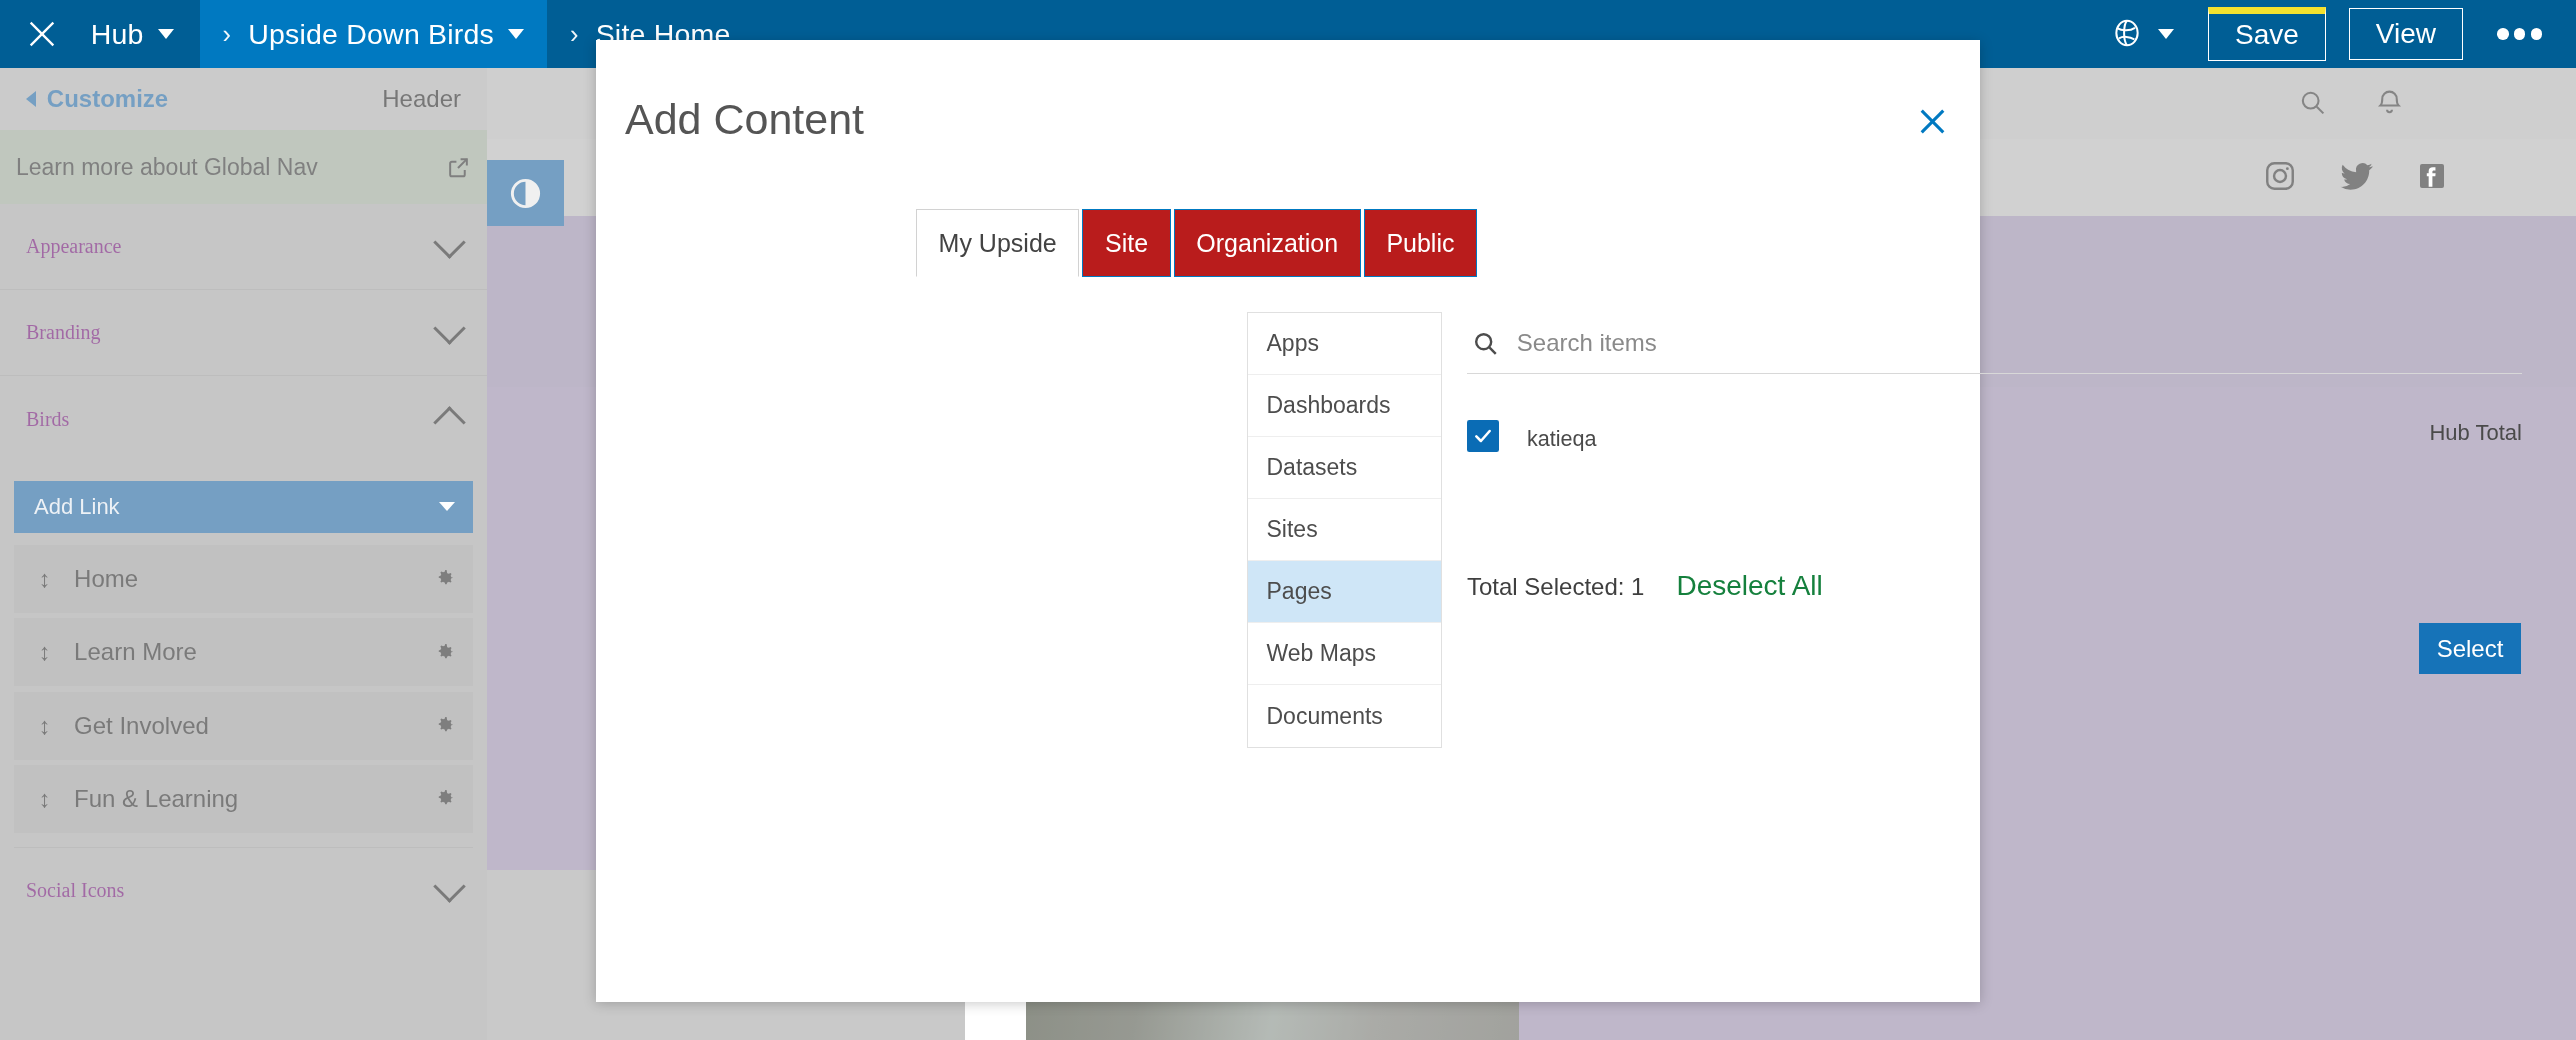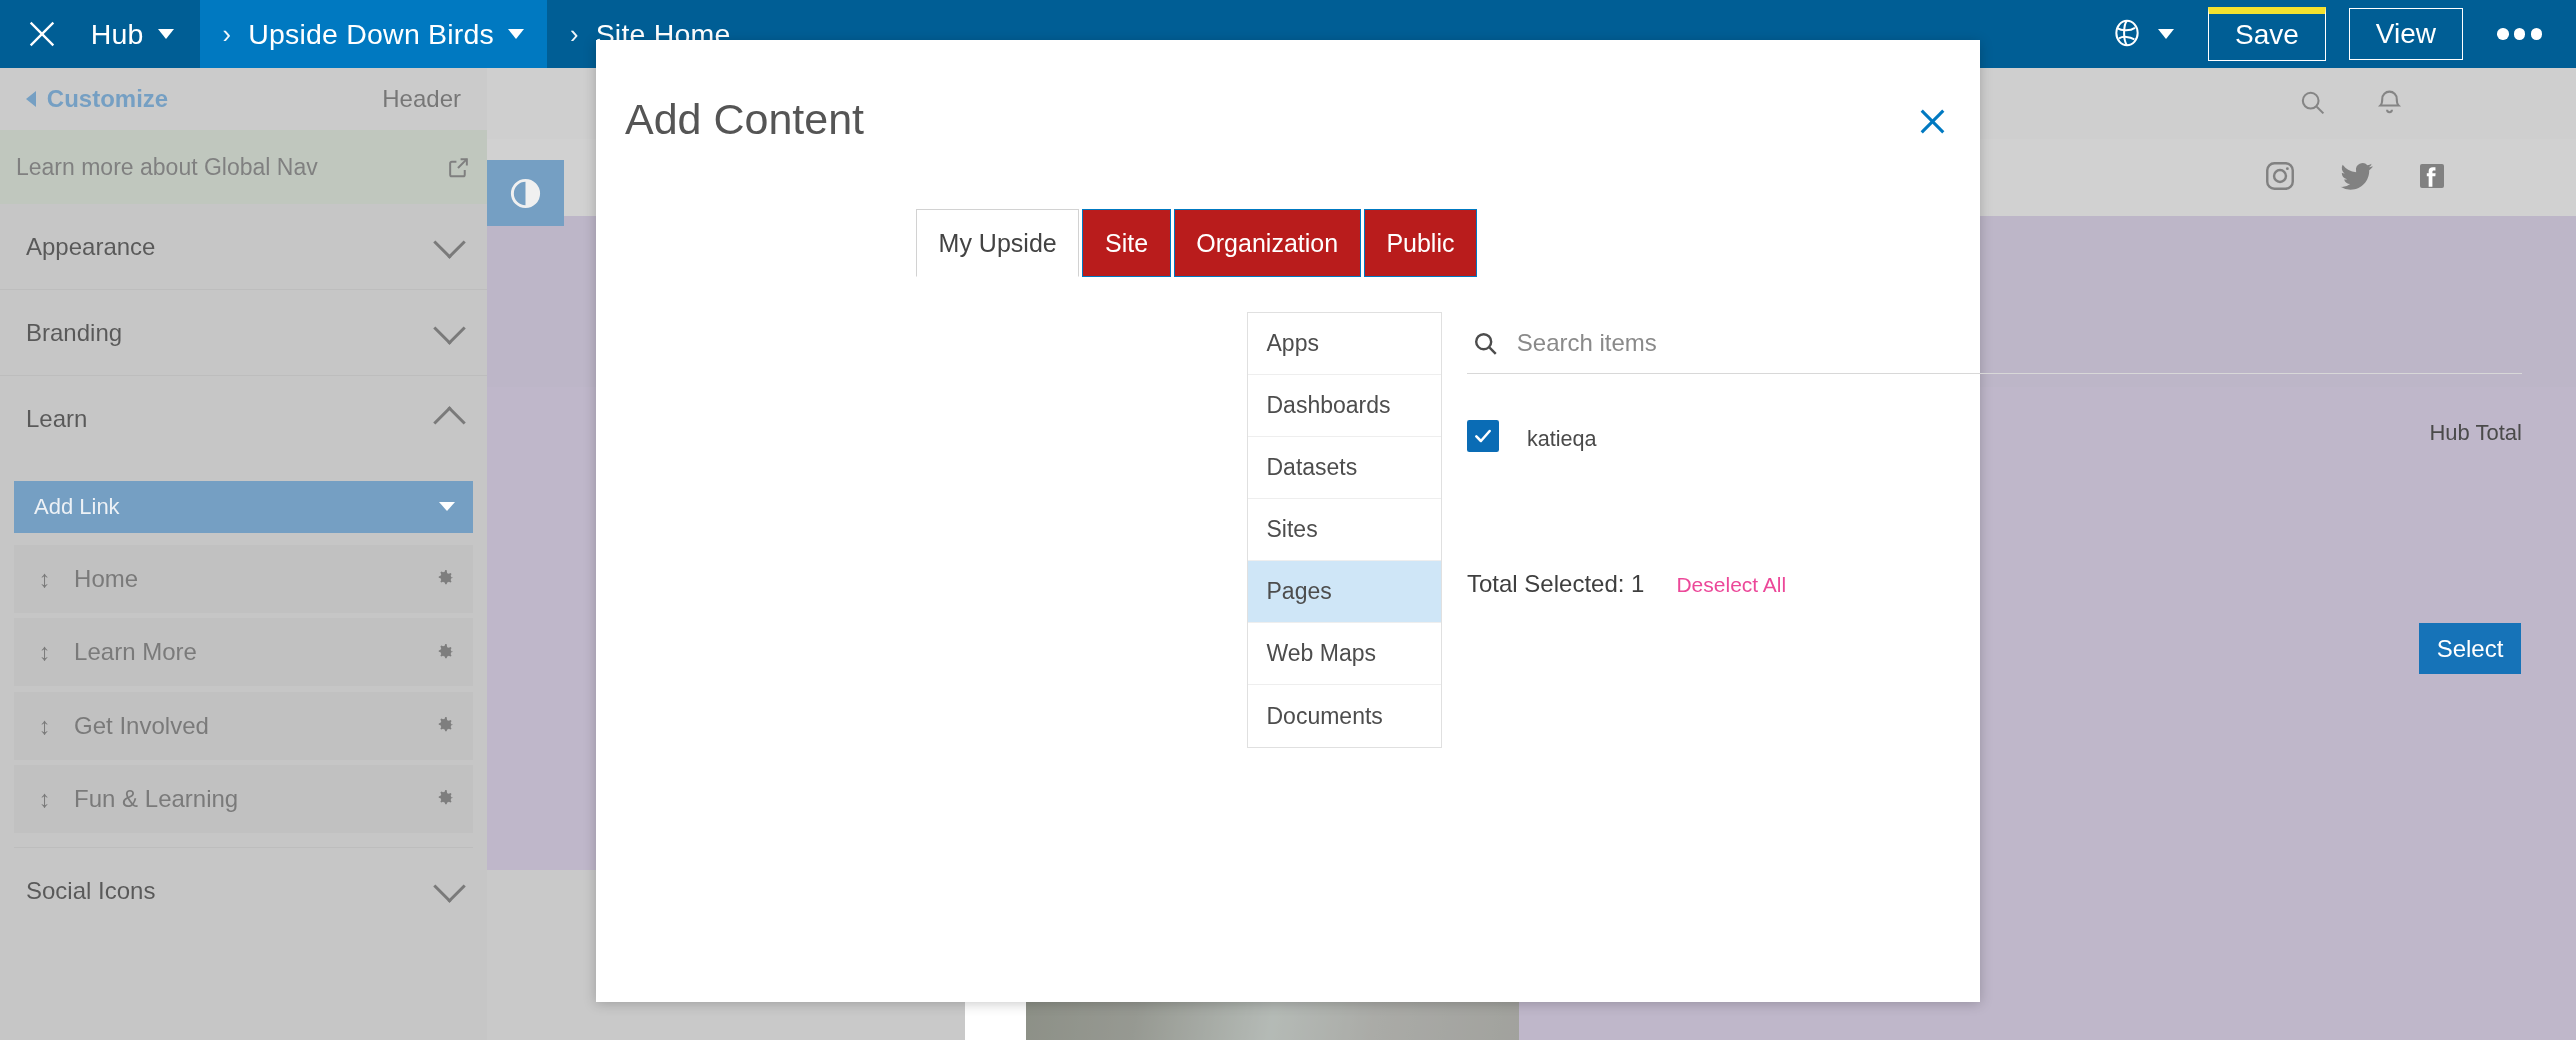--- a/index.html
+++ b/index.html
@@ -218,21 +218,21 @@
   }
   .globalnav-row span.lbl { color: #3c3c3c; font-size: 23px; }
   .accordion {
     height: 86px;
     border-bottom: 0.8px solid #9a9a9a;
     display: flex; align-items: center; justify-content: space-between;
     padding: 0 26px;
     box-sizing: border-box;
     cursor: pointer;
   }
-  .accordion .lbl { color: #000000; font-size: 24px; }
+  .accordion .lbl { color: #701a75; font-size: 20px; font-family: Liberation Serif, serif; }
   .chev {
     width: 20px; height: 20px;
     border-right: 3.8px solid #333;
     border-bottom: 3.8px solid #333;
     transform: rotate(45deg);
     margin-top: -7.7px;
   }
   .chev.up { transform: rotate(-135deg); margin-top: 6.2px; }
   .menu-section { padding: 0 0 0 0; }
   .add-link {
@@ -425,21 +425,21 @@
     font-size: 22px;
     flex: 0 0 auto;
     padding-top: 3.1px;
   }
   .totals {
     position: absolute;
     left: 871px; top: 530px;
     display:flex; align-items:baseline; gap: 32px;
   }
   .totals .t1 { color: #3f3f3f; font-size: 24px; }
-  .totals .t2 { color: #ec4899; font-size: 21px; cursor: pointer; }
+  .totals .t2 { color: #15803d; font-size: 28px; cursor: pointer; }
   .btn-select {
     position: absolute;
     left: 1823px; top: 583px;
     width: 102px; height: 51px;
     background: #1673b8;
     color: #ffffff;
     font-size: 24px;
     display:flex; align-items:center; justify-content:center;
     cursor: pointer;
     border: none;
@@ -527,21 +527,21 @@
       <span class="lbl">Appearance</span>
       <span class="chev"></span>
     </div>
 
     <div class="accordion">
       <span class="lbl">Branding</span>
       <span class="chev"></span>
     </div>
 
     <div class="accordion" style="border-bottom:none;">
-      <span class="lbl">Learn</span>
+      <span class="lbl">Birds</span>
       <span class="chev up"></span>
     </div>
 
     <div class="menu-section">
       <div class="add-link">
         <span>Add Link</span>
         <span class="caret-sm"></span>
       </div>
 
       <div class="menu-item">

